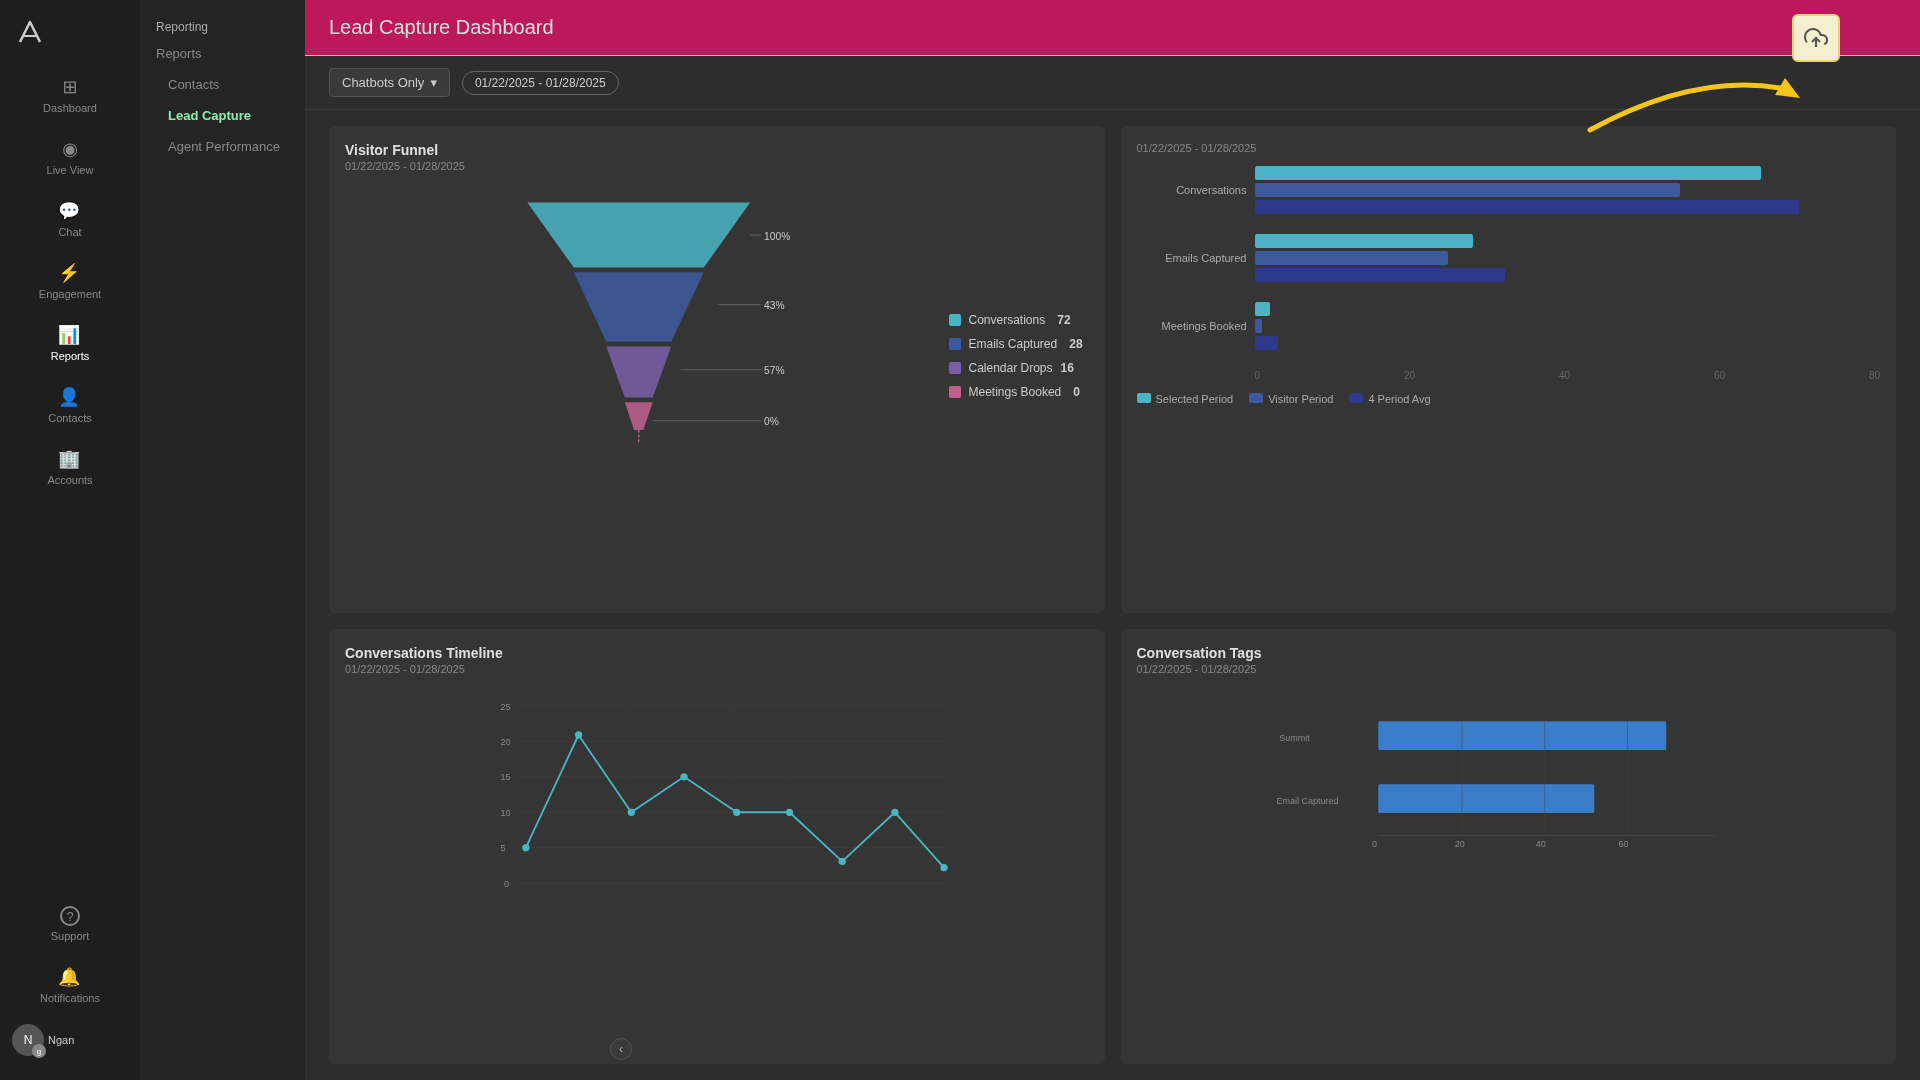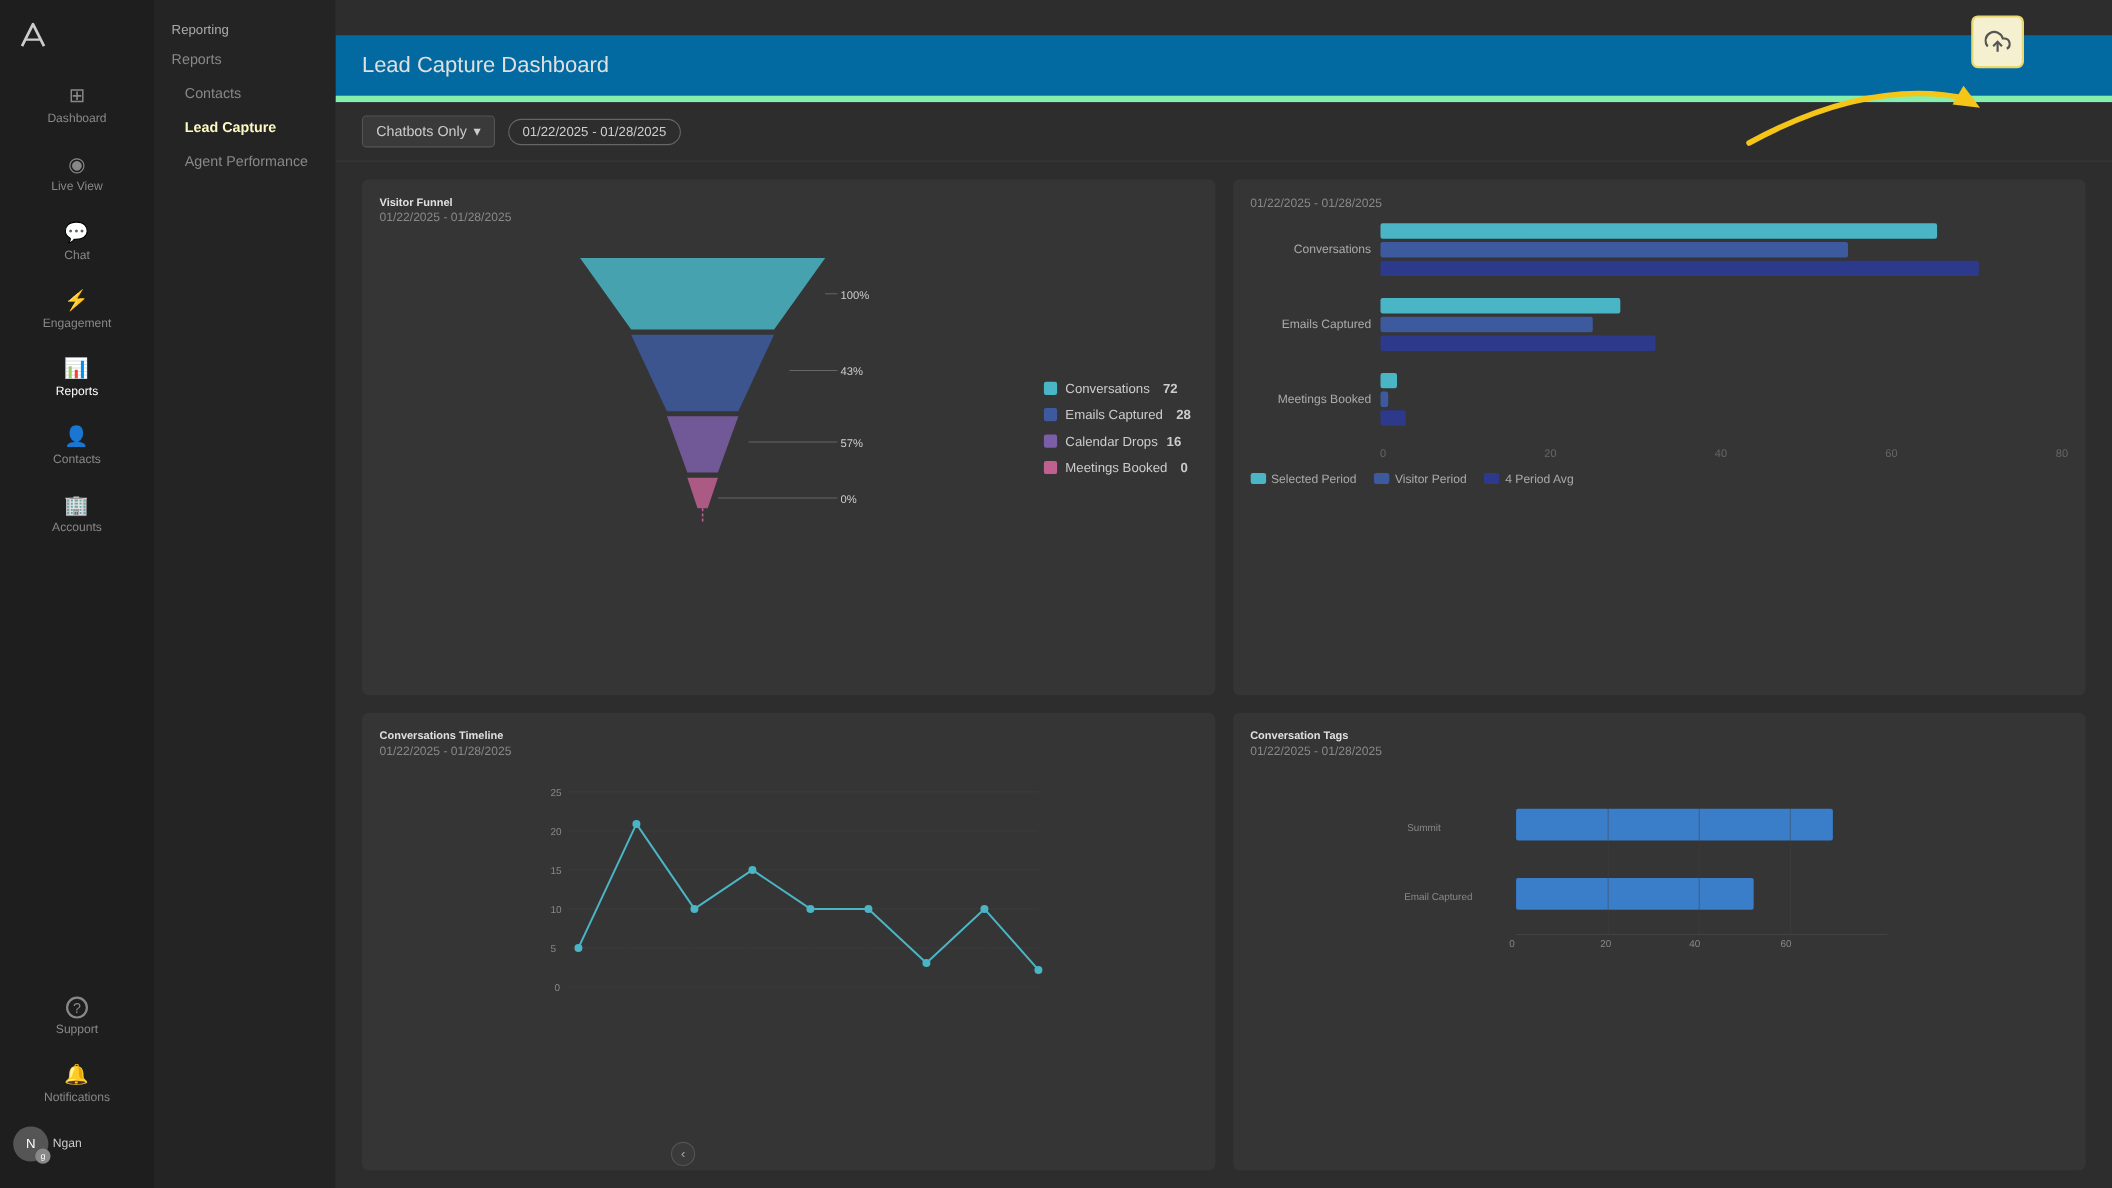--- a/index.html
+++ b/index.html
@@ -65,39 +65,38 @@
       flex-shrink: 0;
       padding-top: 8px;
     }
     .sec-section { color: #aaa; font-size: 12px; padding: 12px 16px 4px; }
     .sec-item {
       padding: 8px 16px;
       color: #888;
       font-size: 13px;
       cursor: pointer;
     }
-    .sec-item.active { color: #fef9c3; font-weight: 600; }
+    .sec-item.active { color: #86efac; font-weight: 600; }
 
     
     .main {
       flex: 1;
       background: #2d2d2d;
       display: flex;
       flex-direction: column;
       overflow: hidden;
       position: relative;
     }
 
     
     .topbar {
-      background: #0369a1;
+      background: #be185d;
       padding: 16px 24px;
       display: flex; align-items: center; justify-content: space-between;
-      border-bottom: 6px solid #86efac;
-      margin-top: 32px;
+      border-bottom: 1px solid #86efac;
     }
     .page-title { color: #e0e0e0; font-size: 20px; font-weight: 500; }
 
     
     .filter-row {
       display: flex; align-items: center; gap: 12px;
       padding: 12px 24px;
       background: #2d2d2d;
       border-bottom: 1px solid #3a3a3a;
     }
@@ -129,21 +128,21 @@
       grid-template-columns: 1fr 1fr;
       grid-template-rows: auto auto;
       gap: 16px;
     }
     .card {
       background: #353535;
       border-radius: 6px;
       padding: 16px;
       overflow: hidden;
     }
-    .card-title { color: #e0e0e0; font-size: 10px; font-weight: 600; margin-bottom: 2px; }
+    .card-title { color: #e0e0e0; font-size: 14px; font-weight: 600; margin-bottom: 2px; }
     .card-subtitle { color: #888; font-size: 11px; margin-bottom: 12px; }
 
     
     .funnel-container {
       display: flex;
       gap: 16px;
       align-items: center;
     }
     .funnel-svg-area {
       flex: 1;

